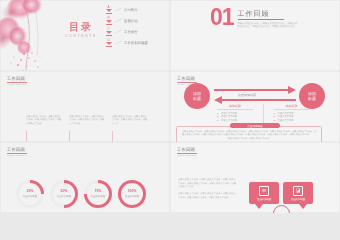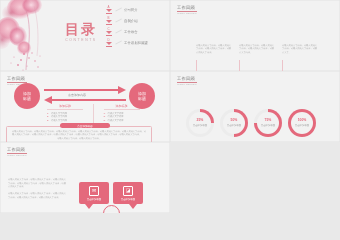--- a/index.html
+++ b/index.html
@@ -13,21 +13,21 @@
 
   
   .hdr{position:absolute;left:7px;top:6px;}
   .hdr .ht{font-size:4.2px;color:#777;letter-spacing:.3px;line-height:1;}
   .hdr .hu{width:20px;height:0.5px;background:#d7848f;margin:1.2px 0 1px 0;}
   .hdr .hs{font-size:2.4px;color:#b9b9b9;letter-spacing:.2px;line-height:1;}
 
   
   .flowers{position:absolute;left:-6px;top:-4px;width:78px;height:75px;}
   .toc-title{position:absolute;left:58px;top:22px;text-align:center;width:46px;}
-  .toc-title .cn{font-size:14px;font-weight:bold;color:#e07a88;letter-spacing:2px;line-height:1;}
+  .toc-title .cn{font-size:10px;font-weight:bold;color:#e07a88;letter-spacing:2px;line-height:1;}
   .toc-title .en{font-size:3.4px;color:#c9a4aa;letter-spacing:1.6px;margin-top:2px;}
   .toc-list{position:absolute;left:104px;top:4px;}
   .toc-row{display:flex;align-items:center;height:11px;}
   .toc-mark{width:9px;display:flex;flex-direction:column;align-items:center;}
   .toc-mark .ltr{font-size:3px;color:#e07a88;line-height:1;}
   .toc-mark .tri{width:0;height:0;border-left:3px solid transparent;border-right:3px solid transparent;
                  border-top:3px solid #e07a88;margin-top:.5px;}
   .toc-mark .bar{width:6px;height:.6px;background:#e07a88;margin-top:.5px;}
   .toc-line{width:7px;height:.5px;background:#ddd;transform:rotate(-28deg);margin:0 2px;}
   .toc-txt{font-size:3.4px;color:#8a8a8a;white-space:nowrap;}
@@ -174,20 +174,30 @@
           <span class="ltr">D</span>
           <span class="tri"></span>
           <span class="bar"></span>
         </span>
         <span class="toc-line"></span>
         <span class="toc-txt">工作规划和展望</span>
       </div>
     </div>
   </div>
 
+  <div class="slide alt">
+    <div class="sec">
+      <div class="sec-num">01</div>
+      <div class="sec-body">
+        <div class="sec-t">工作回顾</div>
+        <div class="sec-u"></div>
+        <div class="sec-d">请输入您的文字内容，请输入您的文字内容，请输入您的文字内容，请输入文字内容，请输入您的文字内容。</div>
+      </div>
+    </div>
+  </div>
 
   <div class="slide">
     <div class="hdr">
       <div class="ht">工作回顾</div>
       <div class="hu"></div>
       <div class="hs">WORK REVIEW</div>
     </div>
 
     <div class="tbox" style="left:26px;top:44px;">
       <p>请输入您的文字内容，请输入您的文字内容，请输入您的文字内容，请输入您的文字内容。</p>

